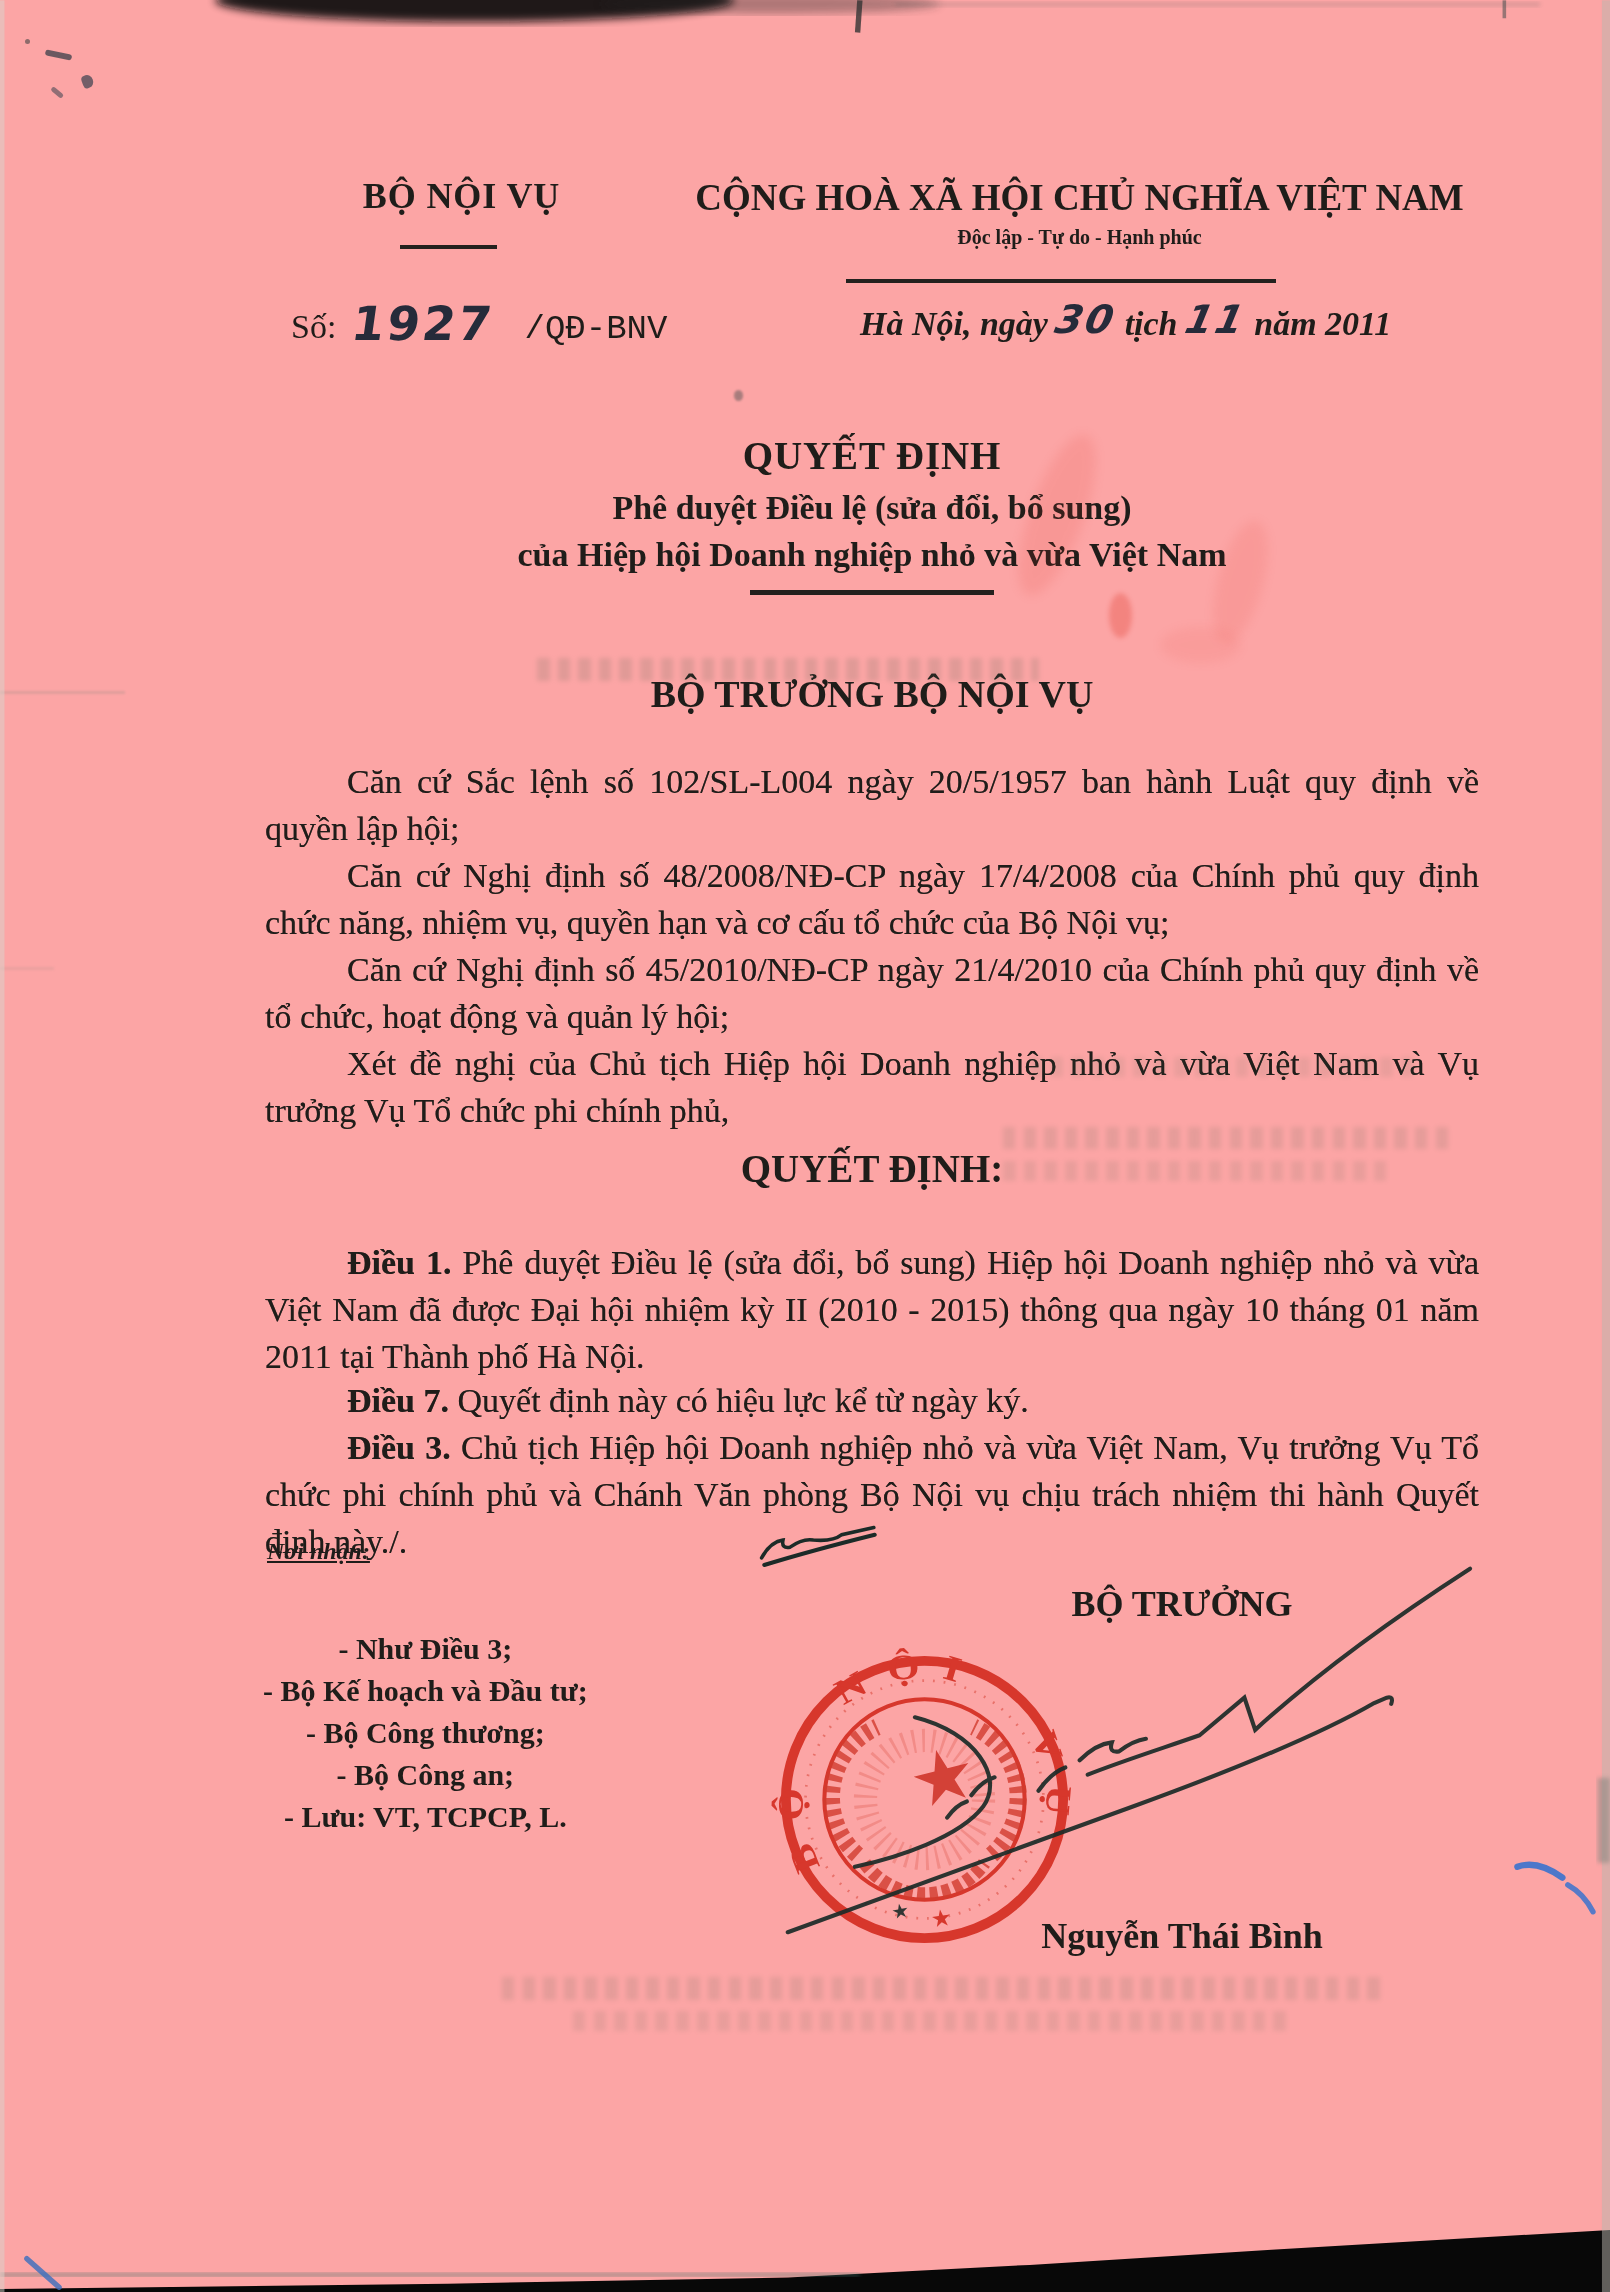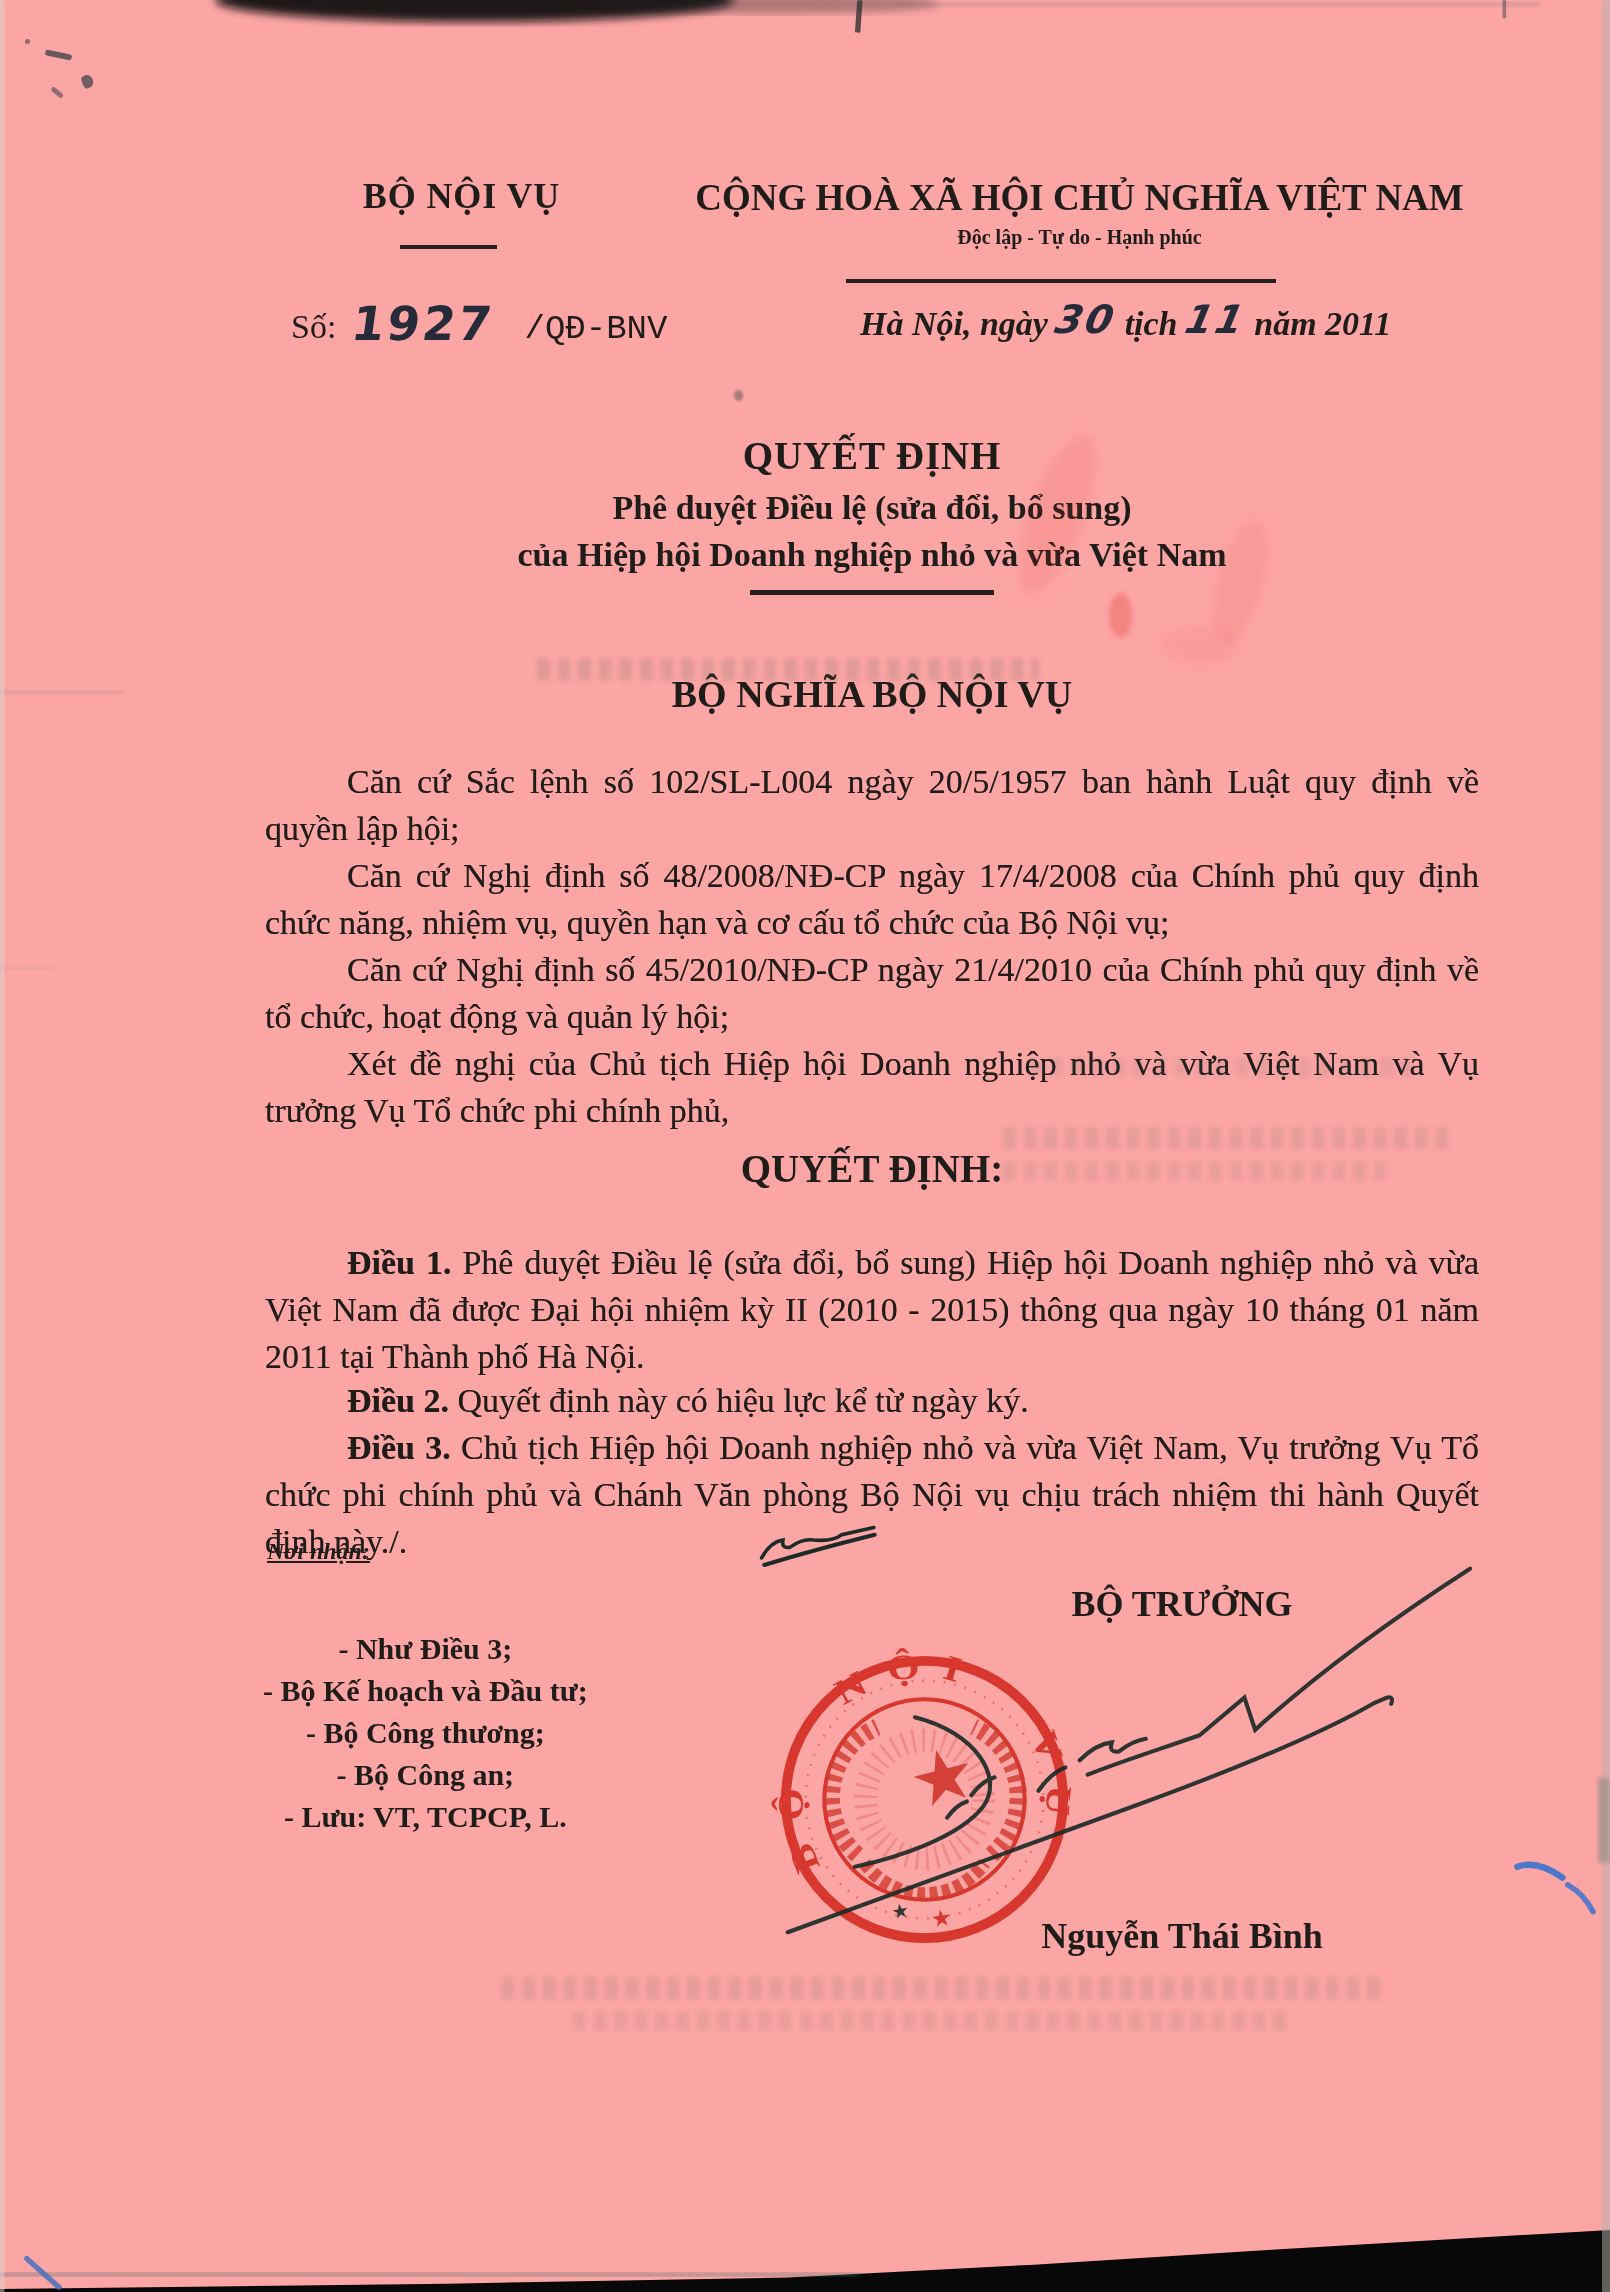--- a/index.html
+++ b/index.html
@@ -61,37 +61,37 @@
     <span>năm 2011</span>
   </div>
 
   <div class="abs ctr" style="left:265px; top:433px; width:1214px;">
     <div class="b" style="font-size:39px; letter-spacing:0.9px;">QUYẾT ĐỊNH</div>
     <div class="b" style="font-size:34px; margin-top:10.7px;">Phê duyệt Điều lệ (sửa đổi, bổ sung)</div>
     <div class="b" style="font-size:34px; margin-top:9px;">của Hiệp hội Doanh nghiệp nhỏ và vừa Việt Nam</div>
     <div class="divider" style="width:244px; height:5.4px; margin:16px auto 0 auto;"></div>
   </div>
 
-  <div class="abs ctr b" style="left:265px; top:672px; width:1214px; font-size:38px;">BỘ NGHĨA BỘ NỘI VỤ</div>
+  <div class="abs ctr b" style="left:265px; top:672px; width:1214px; font-size:38px;">BỘ TRƯỞNG BỘ NỘI VỤ</div>
 
   <div class="abs body-text" style="left:265px; top:758px; width:1214px;">
     <p>Căn cứ Sắc lệnh số 102/SL-L004 ngày 20/5/1957 ban hành Luật quy định về quyền lập hội;</p>
     <p>Căn cứ Nghị định số 48/2008/NĐ-CP ngày 17/4/2008 của Chính phủ quy định chức năng, nhiệm vụ, quyền hạn và cơ cấu tổ chức của Bộ Nội vụ;</p>
     <p>Căn cứ Nghị định số 45/2010/NĐ-CP ngày 21/4/2010 của Chính phủ quy định về tổ chức, hoạt động và quản lý hội;</p>
     <p>Xét đề nghị của Chủ tịch Hiệp hội Doanh nghiệp nhỏ và vừa Việt Nam và Vụ trưởng Vụ Tổ chức phi chính phủ,</p>
   </div>
 
   <div class="abs ctr b" style="left:265px; top:1146px; width:1214px; font-size:39px;">QUYẾT ĐỊNH:</div>
 
   <div class="abs body-text" style="left:265px; top:1239px; width:1214px;">
     <p><span class="b">Điều 1.</span>
        <span>Phê duyệt Điều lệ (sửa đổi, bổ sung) Hiệp hội Doanh nghiệp nhỏ và vừa Việt Nam đã được Đại hội nhiệm kỳ II (2010 - 2015) thông qua ngày 10 tháng 01 năm 2011 tại Thành phố Hà Nội.</span></p>
   </div>
   <div class="abs body-text" style="left:265px; top:1377px; width:1214px;">
-    <p><span class="b">Điều 2.</span>
+    <p><span class="b">Điều 7.</span>
        <span>Quyết định này có hiệu lực kể từ ngày ký.</span></p>
   </div>
   <div class="abs body-text" style="left:265px; top:1424px; width:1214px;">
     <p><span class="b">Điều 3.</span>
        <span>Chủ tịch Hiệp hội Doanh nghiệp nhỏ và vừa Việt Nam, Vụ trưởng Vụ Tổ chức phi chính phủ và Chánh Văn phòng Bộ Nội vụ chịu trách nhiệm thi hành Quyết định này./.</span></p>
   </div>
 
   <svg class="abs" style="left:757px; top:1524px;" width="125" height="49" viewBox="0 0 140 55">
     <path d="M 5 38 q 10 -18 24 -20 q -2 10 8 8 q 14 -10 26 -8 q 22 2 32 -6 l 36 -8" fill="none" stroke="#1c2b28" stroke-width="4" stroke-linecap="round"></path>
     <path d="M 8 46 Q 60 30 132 12" fill="none" stroke="#1c2b28" stroke-width="4.5" stroke-linecap="round"></path>

